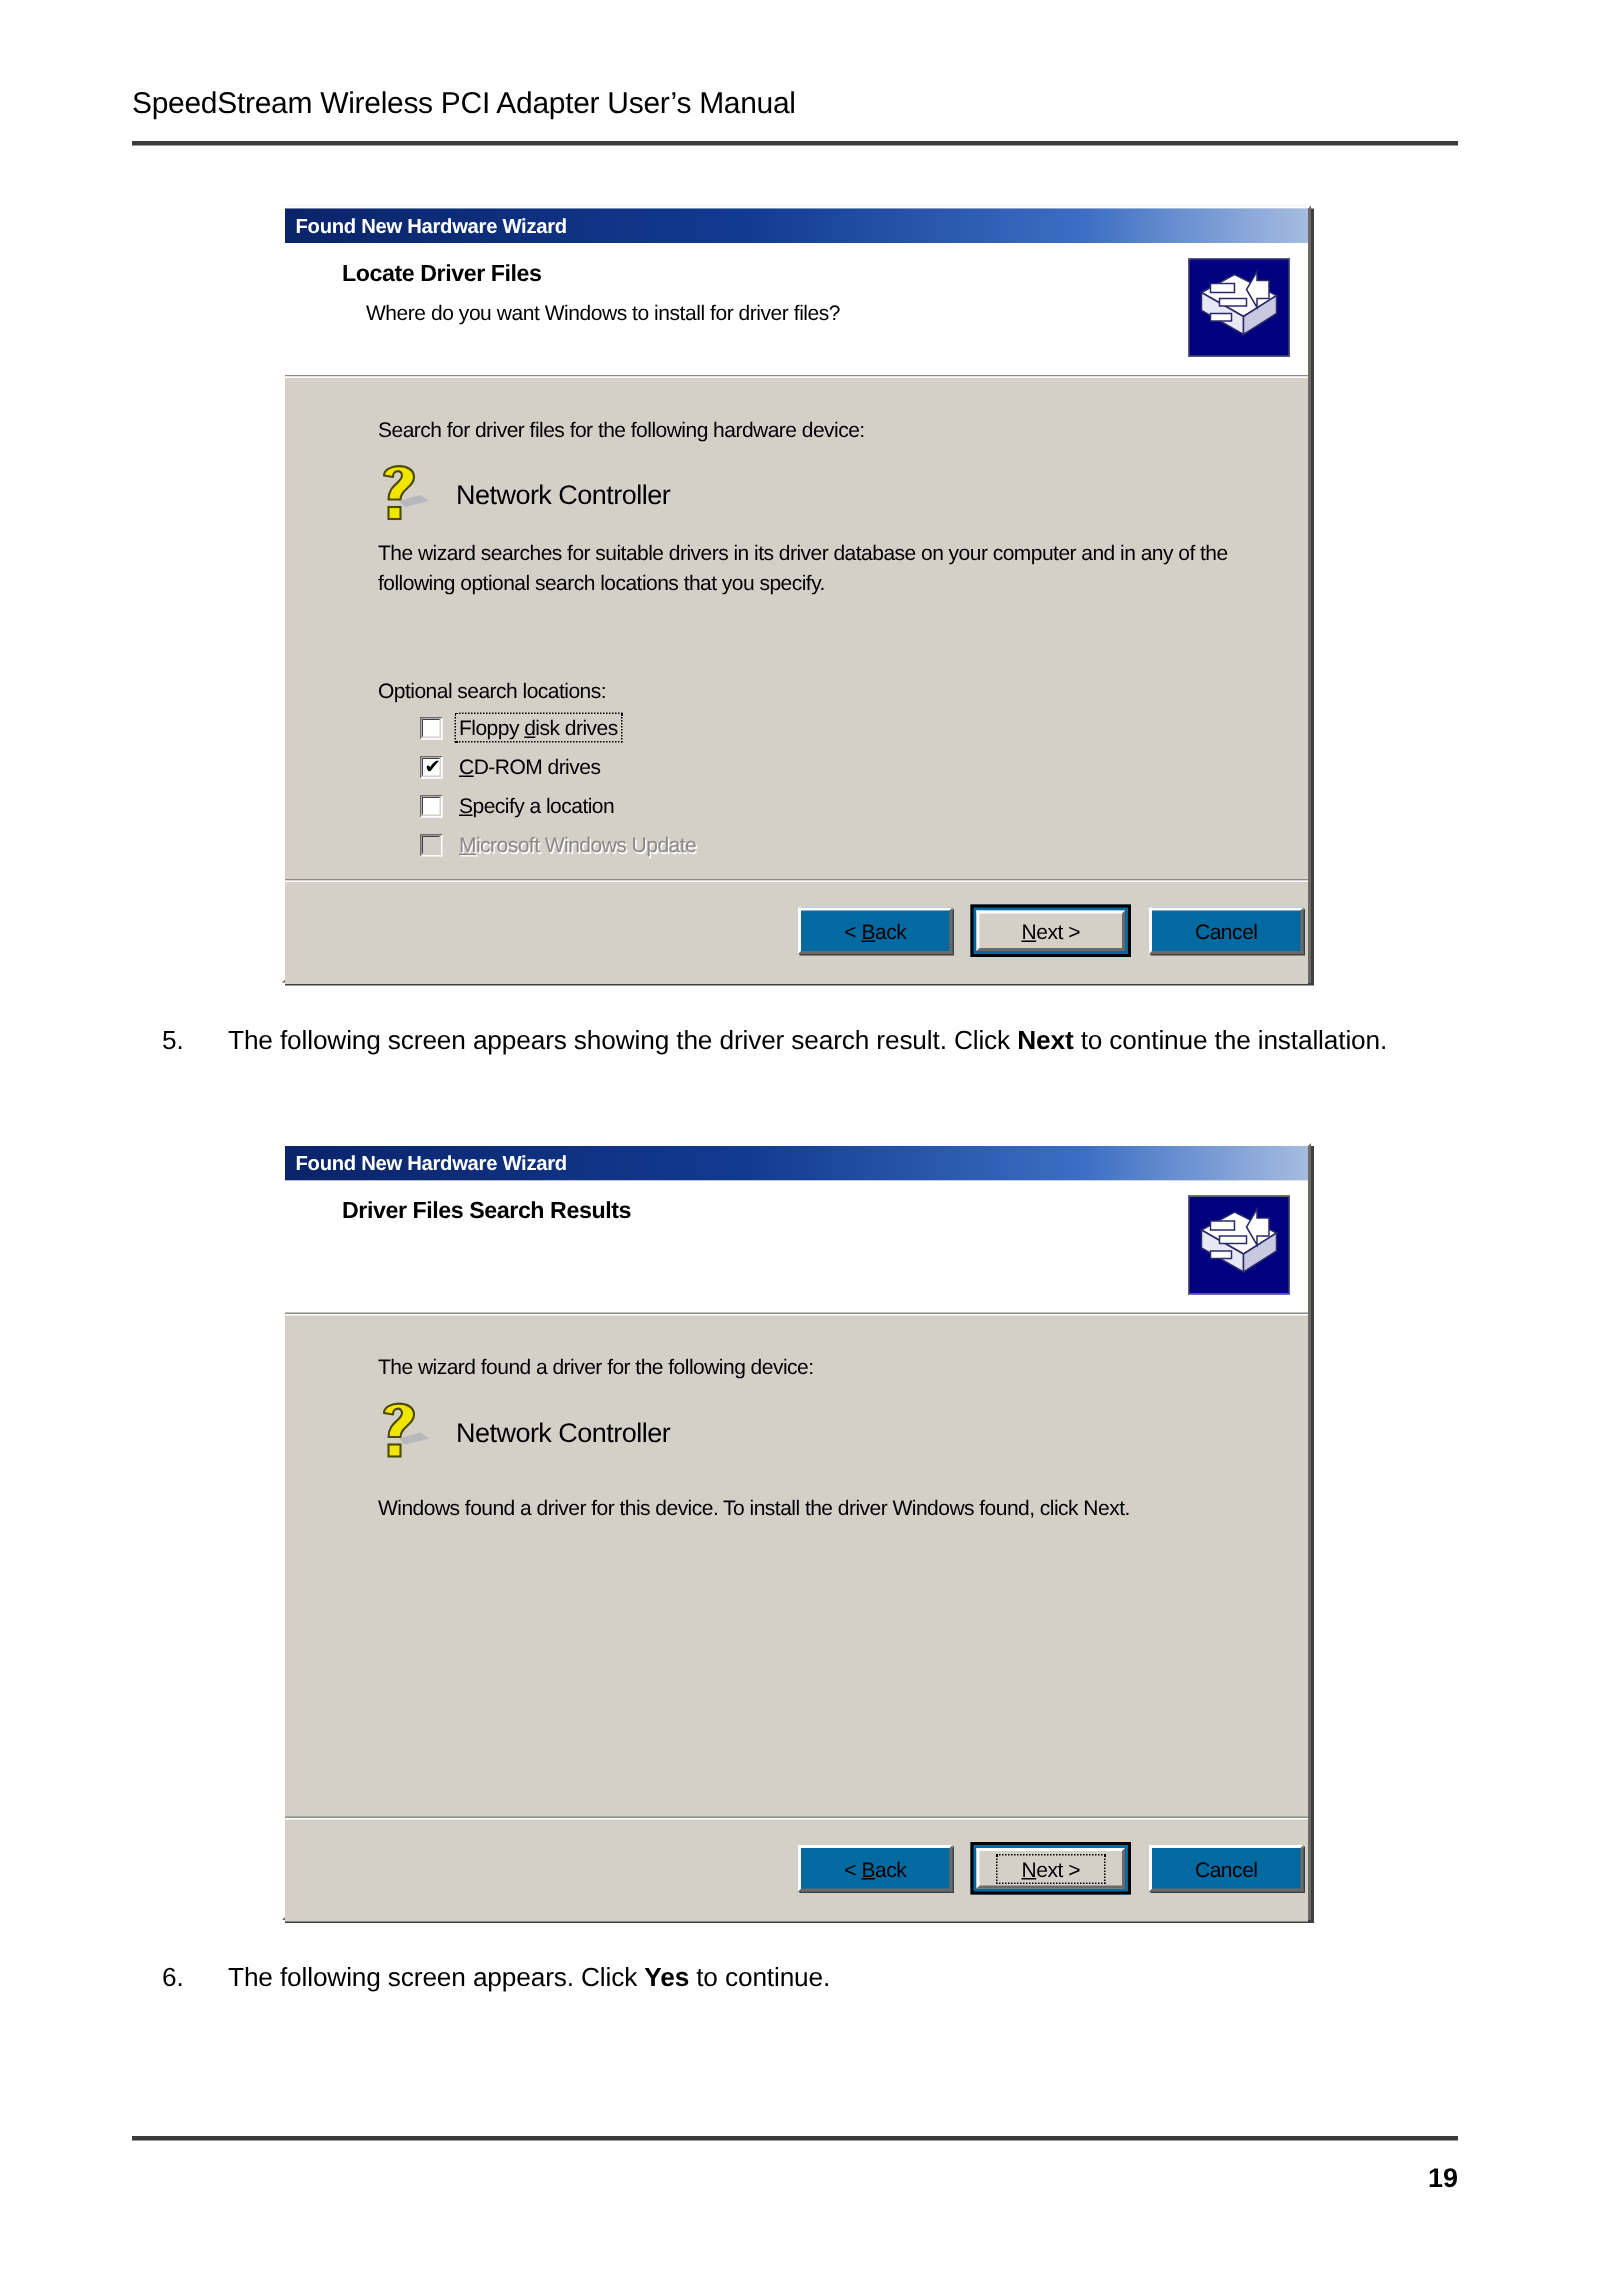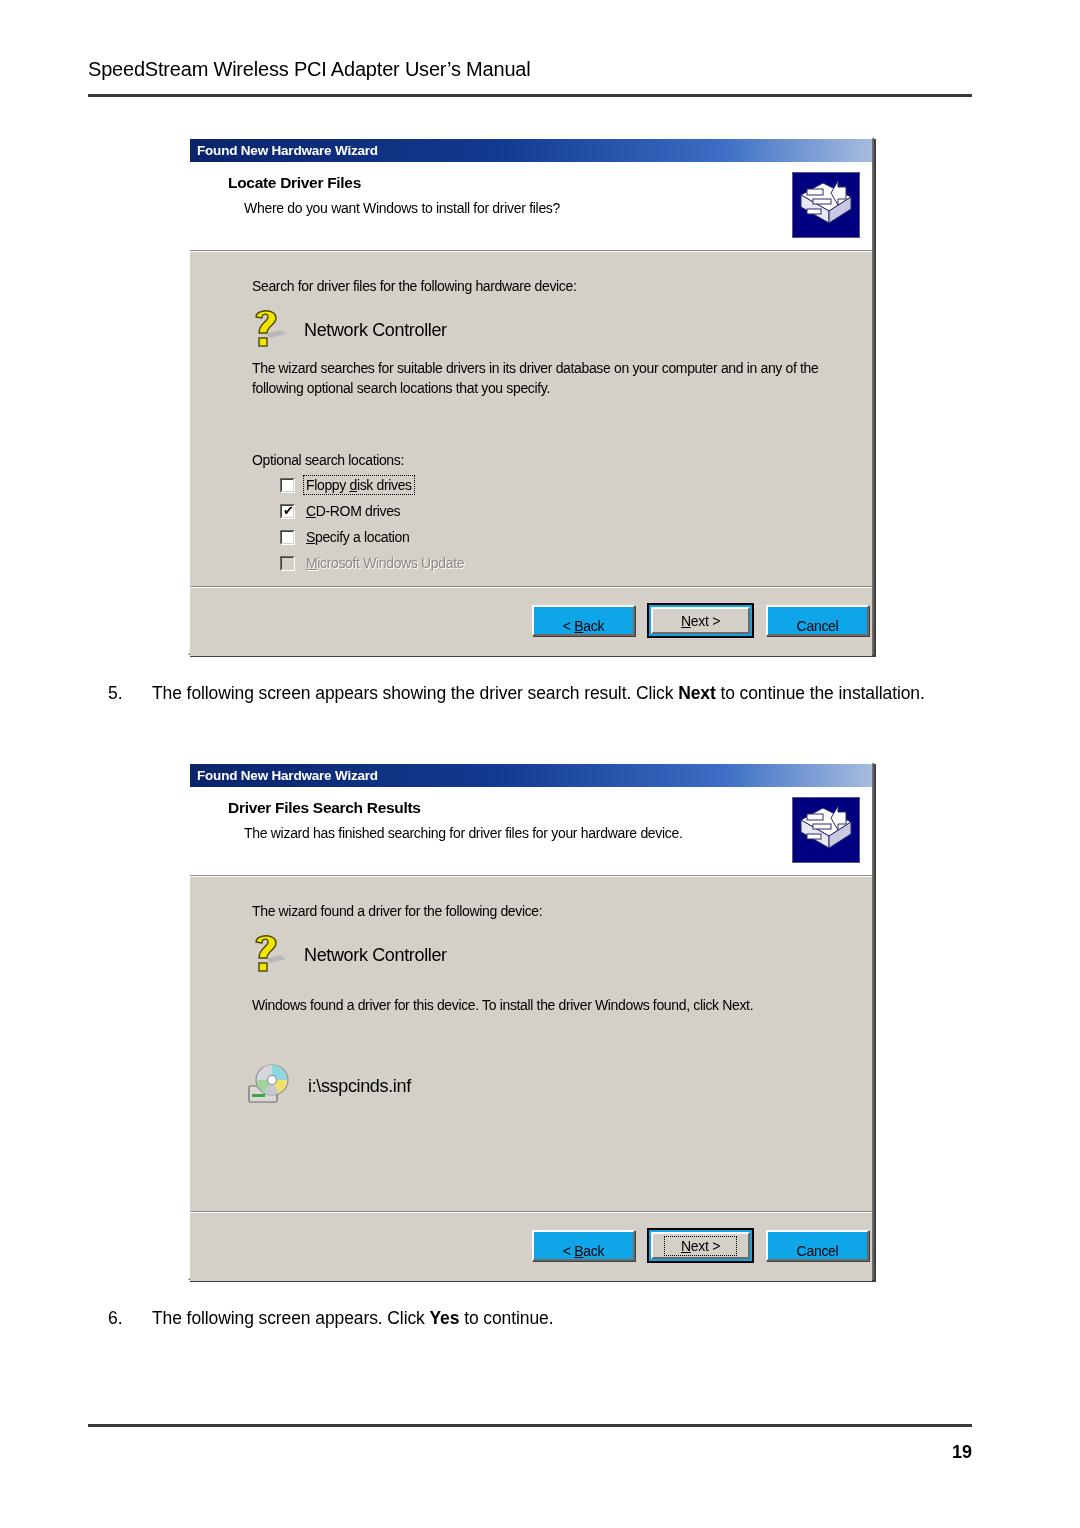--- a/index.html
+++ b/index.html
@@ -184,29 +184,29 @@
   
   .btn-row {
     position: absolute;
     display: flex;
     align-items: center;
     gap: 12px;
   }
   .win-btn {
     width: 103px;
     height: 31px;
-    background: #0ea5e9;
+    background: #0369a1;
     border-top: 2px solid #ffffff;
     border-left: 2px solid #ffffff;
     border-right: 2px solid #6d6a65;
     border-bottom: 2px solid #6d6a65;
     box-shadow: 1px 1px 0 #3f3f3f;
     box-sizing: border-box;
     display: flex;
-    align-items: flex-end;
+    align-items: center;
     justify-content: center;
     font-size: 14px;
     letter-spacing: -0.3px;
     color: #000;
     font-family: "Liberation Sans", sans-serif;
   }
   .win-btn.default {
     border: 2px solid #000000;
     box-shadow: none;
     width: 107px;
@@ -364,21 +364,20 @@
 </div>
 
 <div class="win-dialog" style="left:188px; top:762px; width:686px; height:518px;">
 
   <div class="titlebar">
     <span class="titlebar-text">Found New Hardware Wizard</span>
   </div>
 
   <div class="dlg-head">
     <div class="dlg-head-title">Driver Files Search Results</div>
-    <div class="dlg-head-sub">The wizard has finished searching for driver files for your hardware device.</div>
     <div class="head-icon">
       <svg width="66" height="64" viewBox="0 0 66 64" aria-hidden="true">
         <g fill="#ffffff" stroke="#2a2a6a" stroke-width="1">
           <polygon points="8,22 30,10 58,24 36,38"></polygon>
           <polygon points="8,22 8,34 36,50 36,38" fill="#e8e8f4"></polygon>
           <polygon points="36,38 58,24 58,36 36,50" fill="#c8c8e0"></polygon>
         </g>
         <g fill="#ffffff" stroke="#2a2a6a" stroke-width="1">
           <rect x="14" y="16" width="16" height="6"></rect>
           <rect x="20" y="26" width="18" height="5"></rect>
@@ -399,38 +398,20 @@
           <path d="M34 26 L40 30 L24 34 L20 30 Z" fill="#b0b0b8" opacity="0.8"></path>
           <path d="M10 13 C10 5, 30 4, 30 14 C30 21, 21 22, 21 29 L13 29 C13 19, 22 18, 22 13 C22 9, 16 9, 16 14 Z" fill="#f2e500" stroke="#4a4a00" stroke-width="1.4" stroke-linejoin="round"></path>
           <rect x="13" y="34" width="8" height="8" fill="#f2e500" stroke="#4a4a00" stroke-width="1.4"></rect>
         </svg>
       </span>
       <span class="device-label">Network Controller</span>
     </div>
 
     <div class="body-text" style="left:62px; top:118px; width:580px;">Windows found a driver for this device. To install the driver Windows found, click Next.</div>
 
-    <div class="device-row" style="left:56px; top:182px;">
-      <span>
-        <svg width="48" height="50" viewBox="0 0 48 50" aria-hidden="true">
-          <rect x="3" y="27" width="28" height="16" rx="1.5" fill="#d8d8d8" stroke="#6a6a6a" stroke-width="1.2"></rect>
-          <rect x="6" y="35" width="13" height="3" fill="#3fa63f"></rect>
-          <g>
-            <ellipse cx="26" cy="21" rx="16" ry="15" fill="#e6e6ea" stroke="#8a8a8a" stroke-width="1.2"></ellipse>
-            <path d="M26 6 A15 15 0 0 1 41 21 L26 21 Z" fill="#8fd8e0"></path>
-            <path d="M41 21 A15 15 0 0 1 33 34 L26 21 Z" fill="#f2e06a"></path>
-            <path d="M33 34 A15 15 0 0 1 18 34 L26 21 Z" fill="#c8c8d0"></path>
-            <path d="M18 34 A15 15 0 0 1 11 21 L26 21 Z" fill="#9fd49f"></path>
-            <path d="M11 21 A15 15 0 0 1 26 6 L26 21 Z" fill="#d6d6de"></path>
-            <circle cx="26" cy="21" r="4.5" fill="#ffffff" stroke="#8a8a8a" stroke-width="1.2"></circle>
-          </g>
-        </svg>
-      </span>
-      <span class="device-label">i:\sspcinds.inf</span>
-    </div>
 
     <div class="dlg-sep" style="top:334px;"></div>
 
     <div class="btn-row" style="left:342px; top:351px;">
       <div class="win-btn">
           <span><span>&lt; </span><u>B</u><span>ack</span></span>
         </div>
       <div class="win-btn default">
           <span class="inner focusring">
             <span><u>N</u><span>ext &gt;</span></span>

